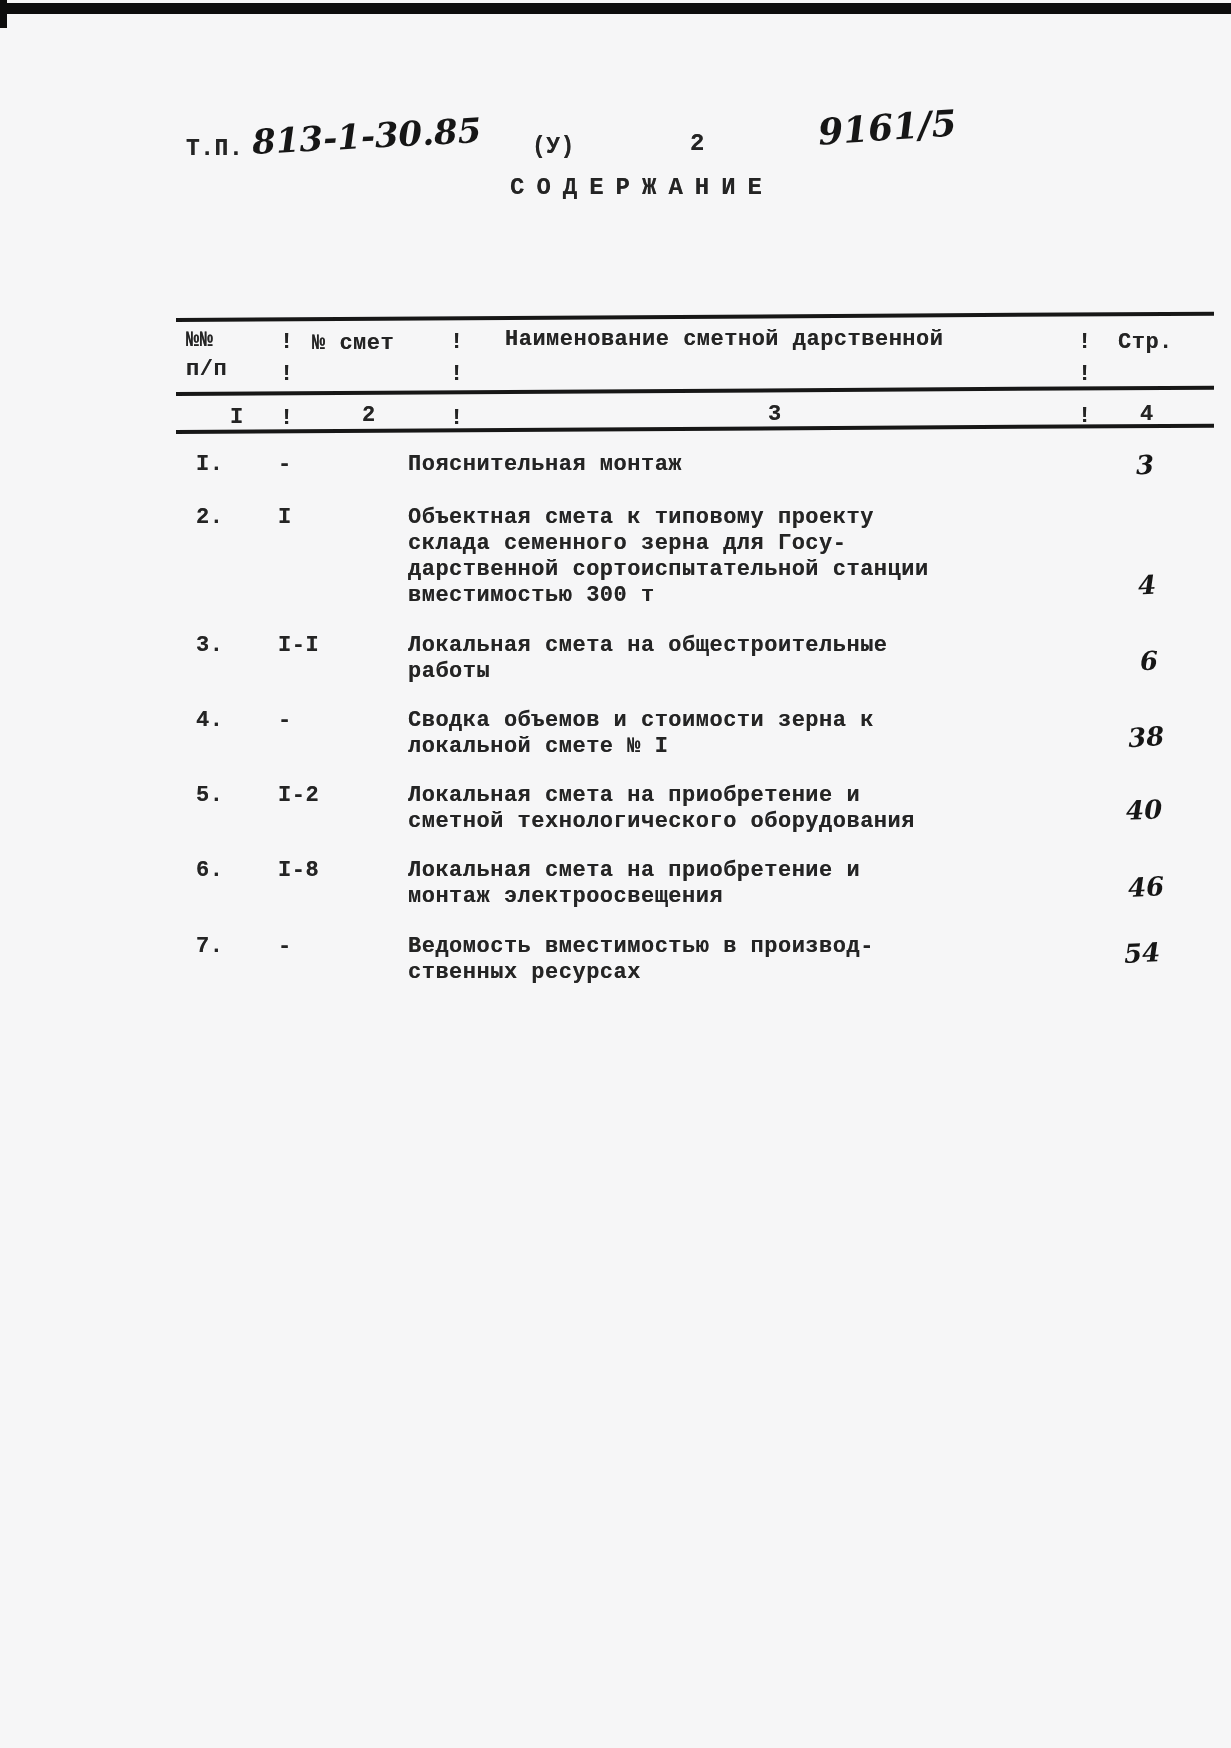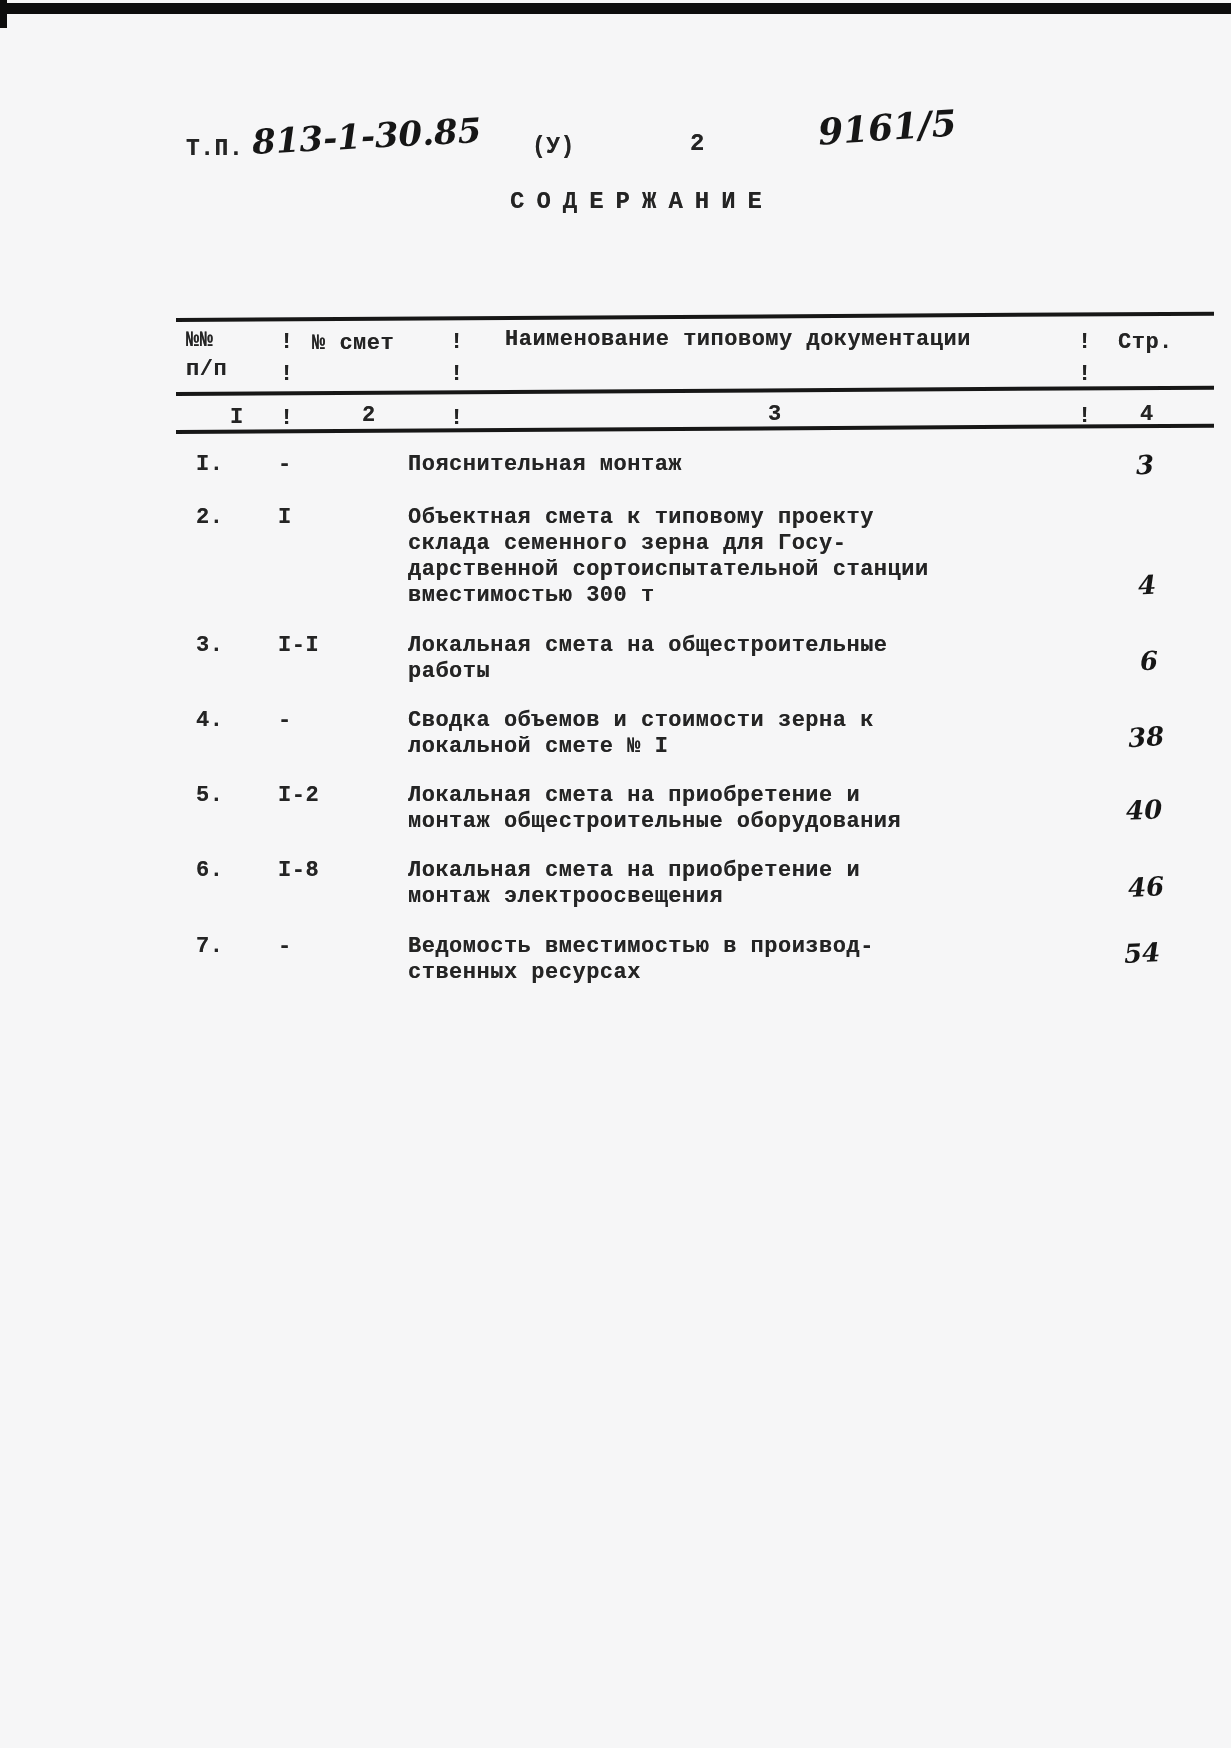--- a/index.html
+++ b/index.html
@@ -43,41 +43,41 @@
   <div class="edge-corner"></div>
 
   <div>
     <span class="a tw" style="left:186px;top:136px;font-size:23px">Т.П.</span>
     <span class="a hw" style="left:252px;top:116px;font-size:34px;transform:rotate(-3deg)">813-1-30.85</span>
     <span class="a tw" style="left:532px;top:134px;font-size:23px">(У)</span>
     <span class="a tw" style="left:690px;top:130px;font-size:24px">2</span>
     <span class="a hw" style="left:818px;top:106px;font-size:36px;transform:rotate(-4deg)">9161/5</span>
   </div>
 
-  <div class="a tw title" style="left:510px;top:188px">СОДЕРЖАНИЕ</div>
+  <div class="a tw title" style="left:510px;top:174px">СОДЕРЖАНИЕ</div>
 
   <div>
 
     <div class="rule" style="top:318px"></div>
     <div class="rule" style="top:392px"></div>
     <div class="rule" style="top:430px"></div>
 
     <div>
       <span class="a tw" style="left:186px;top:328px">№№</span>
       <span class="a tw" style="left:186px;top:357px">п/п</span>
 
       <span class="a tw sep" style="left:280px;top:330px">!</span>
       <span class="a tw sep" style="left:280px;top:362px">!</span>
 
       <span class="a tw" style="left:312px;top:331px">№ смет</span>
 
       <span class="a tw sep" style="left:450px;top:330px">!</span>
       <span class="a tw sep" style="left:450px;top:362px">!</span>
 
-      <span class="a tw" style="left:505px;top:327px">Наименование типовому документации</span>
+      <span class="a tw" style="left:505px;top:327px">Наименование сметной дарственной</span>
 
       <span class="a tw sep" style="left:1078px;top:330px">!</span>
       <span class="a tw sep" style="left:1078px;top:362px">!</span>
 
       <span class="a tw" style="left:1118px;top:330px">Стр.</span>
     </div>
 
     <div>
       <span class="a tw" style="left:230px;top:405px">I</span>
       <span class="a tw sep" style="left:280px;top:406px">!</span>
@@ -118,21 +118,21 @@
       <span class="a tw" style="left:278px;top:708px">-</span>
       <span class="a tw" style="left:408px;top:708px">Сводка объемов и стоимости зерна к</span>
       <span class="a tw" style="left:408px;top:734px">локальной смете № I</span>
       <span class="a pg" style="left:1128px;top:722px;transform:rotate(-4deg)">38</span>
     </div>
 
     <div>
       <span class="a tw" style="left:196px;top:783px">5.</span>
       <span class="a tw" style="left:278px;top:783px">I-2</span>
       <span class="a tw" style="left:408px;top:783px">Локальная смета на приобретение и</span>
-      <span class="a tw" style="left:408px;top:809px">монтаж общестроительные оборудования</span>
+      <span class="a tw" style="left:408px;top:809px">сметной технологического оборудования</span>
       <span class="a pg" style="left:1126px;top:795px;transform:rotate(-2deg)">40</span>
     </div>
 
     <div>
       <span class="a tw" style="left:196px;top:858px">6.</span>
       <span class="a tw" style="left:278px;top:858px">I-8</span>
       <span class="a tw" style="left:408px;top:858px">Локальная смета на приобретение и</span>
       <span class="a tw" style="left:408px;top:884px">монтаж электроосвещения</span>
       <span class="a pg" style="left:1128px;top:872px;transform:rotate(-3deg)">46</span>
     </div>

